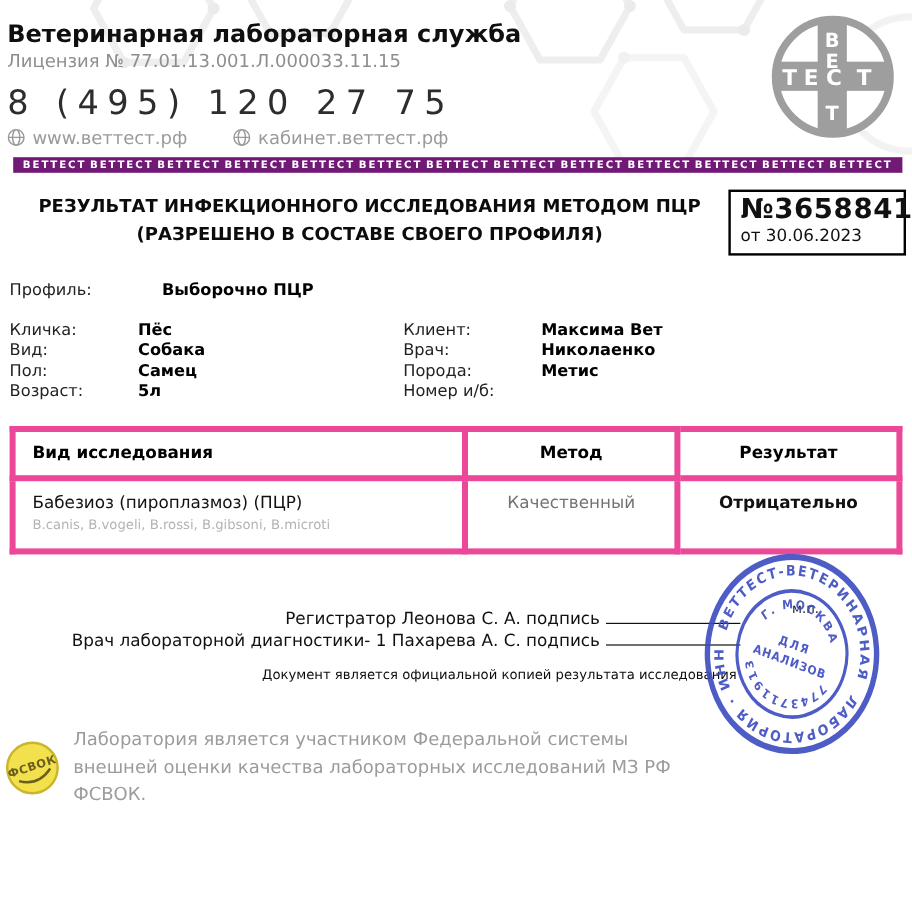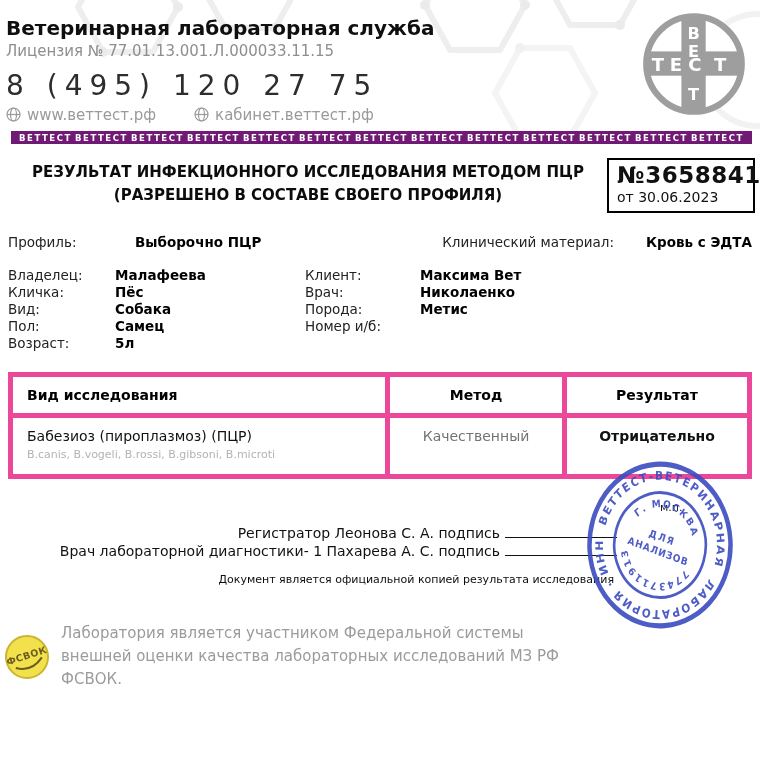--- a/index.html
+++ b/index.html
@@ -27,21 +27,21 @@
   .num { font-size:23px; font-weight:bold; letter-spacing:0.5px; line-height:27px; }
   .num-date { font-size:14px; line-height:17px; }
 
   .profile-row { display:flex; justify-content:space-between; margin-top:14px; padding:0 8px; font-size:13.5px; line-height:17px; }
   .lbl { color:#222; }
   .val { font-weight:bold; color:#000; }
   .pr-left { display:flex;gap:20px; } .pr-left .lbl { width:107px; }
   .pr-right { display:flex; } .pr-right .lbl { margin-right:32px; }
 
   .details { display:flex; margin-top:16px; padding:0 8px; font-size:13.5px; line-height:17px; }
-  .col-l { width:297px; } .col-r { flex:1; }
+  .col-l { width:297px; } .col-r { flex:1;margin-left:31px; }
   .drow { display:flex; }
   .col-l .drow .lbl { width:107px; }
   .col-r .drow .lbl { width:115px; }
 
   .rtable { margin:20px 8px 0; border-collapse:collapse; width:744px; }
   .rtable th, .rtable td { border:5px solid #ec4899; }
   .rtable th { font-size:14px; padding:10px 14px; color:#000; }
   .th-c1 { text-align:left; width:377px; }
   .th-c2 { width:177px; text-align:center; }
   .th-c3 { }
@@ -171,32 +171,24 @@
     <div class="num">№3658841</div>
     <div class="num-date">от 30.06.2023</div>
   </div>
 </div>
 
 <div class="profile-row">
   <div class="pr-left">
     <span class="lbl">Профиль:</span>
     <span class="val">Выборочно ПЦР</span>
   </div>
-  <div class="pr-right">
-    <span class="lbl">Клинический материал:</span>
-    <span class="val">Кровь с ЭДТА</span>
-  </div>
 </div>
 
 <div class="details">
   <div class="col-l">
-    <div class="drow">
-      <span class="lbl">Владелец:</span>
-      <span class="val">Малафеева</span>
-    </div>
     <div class="drow">
       <span class="lbl">Кличка:</span>
       <span class="val">Пёс</span>
     </div>
     <div class="drow">
       <span class="lbl">Вид:</span>
       <span class="val">Собака</span>
     </div>
     <div class="drow">
       <span class="lbl">Пол:</span>

